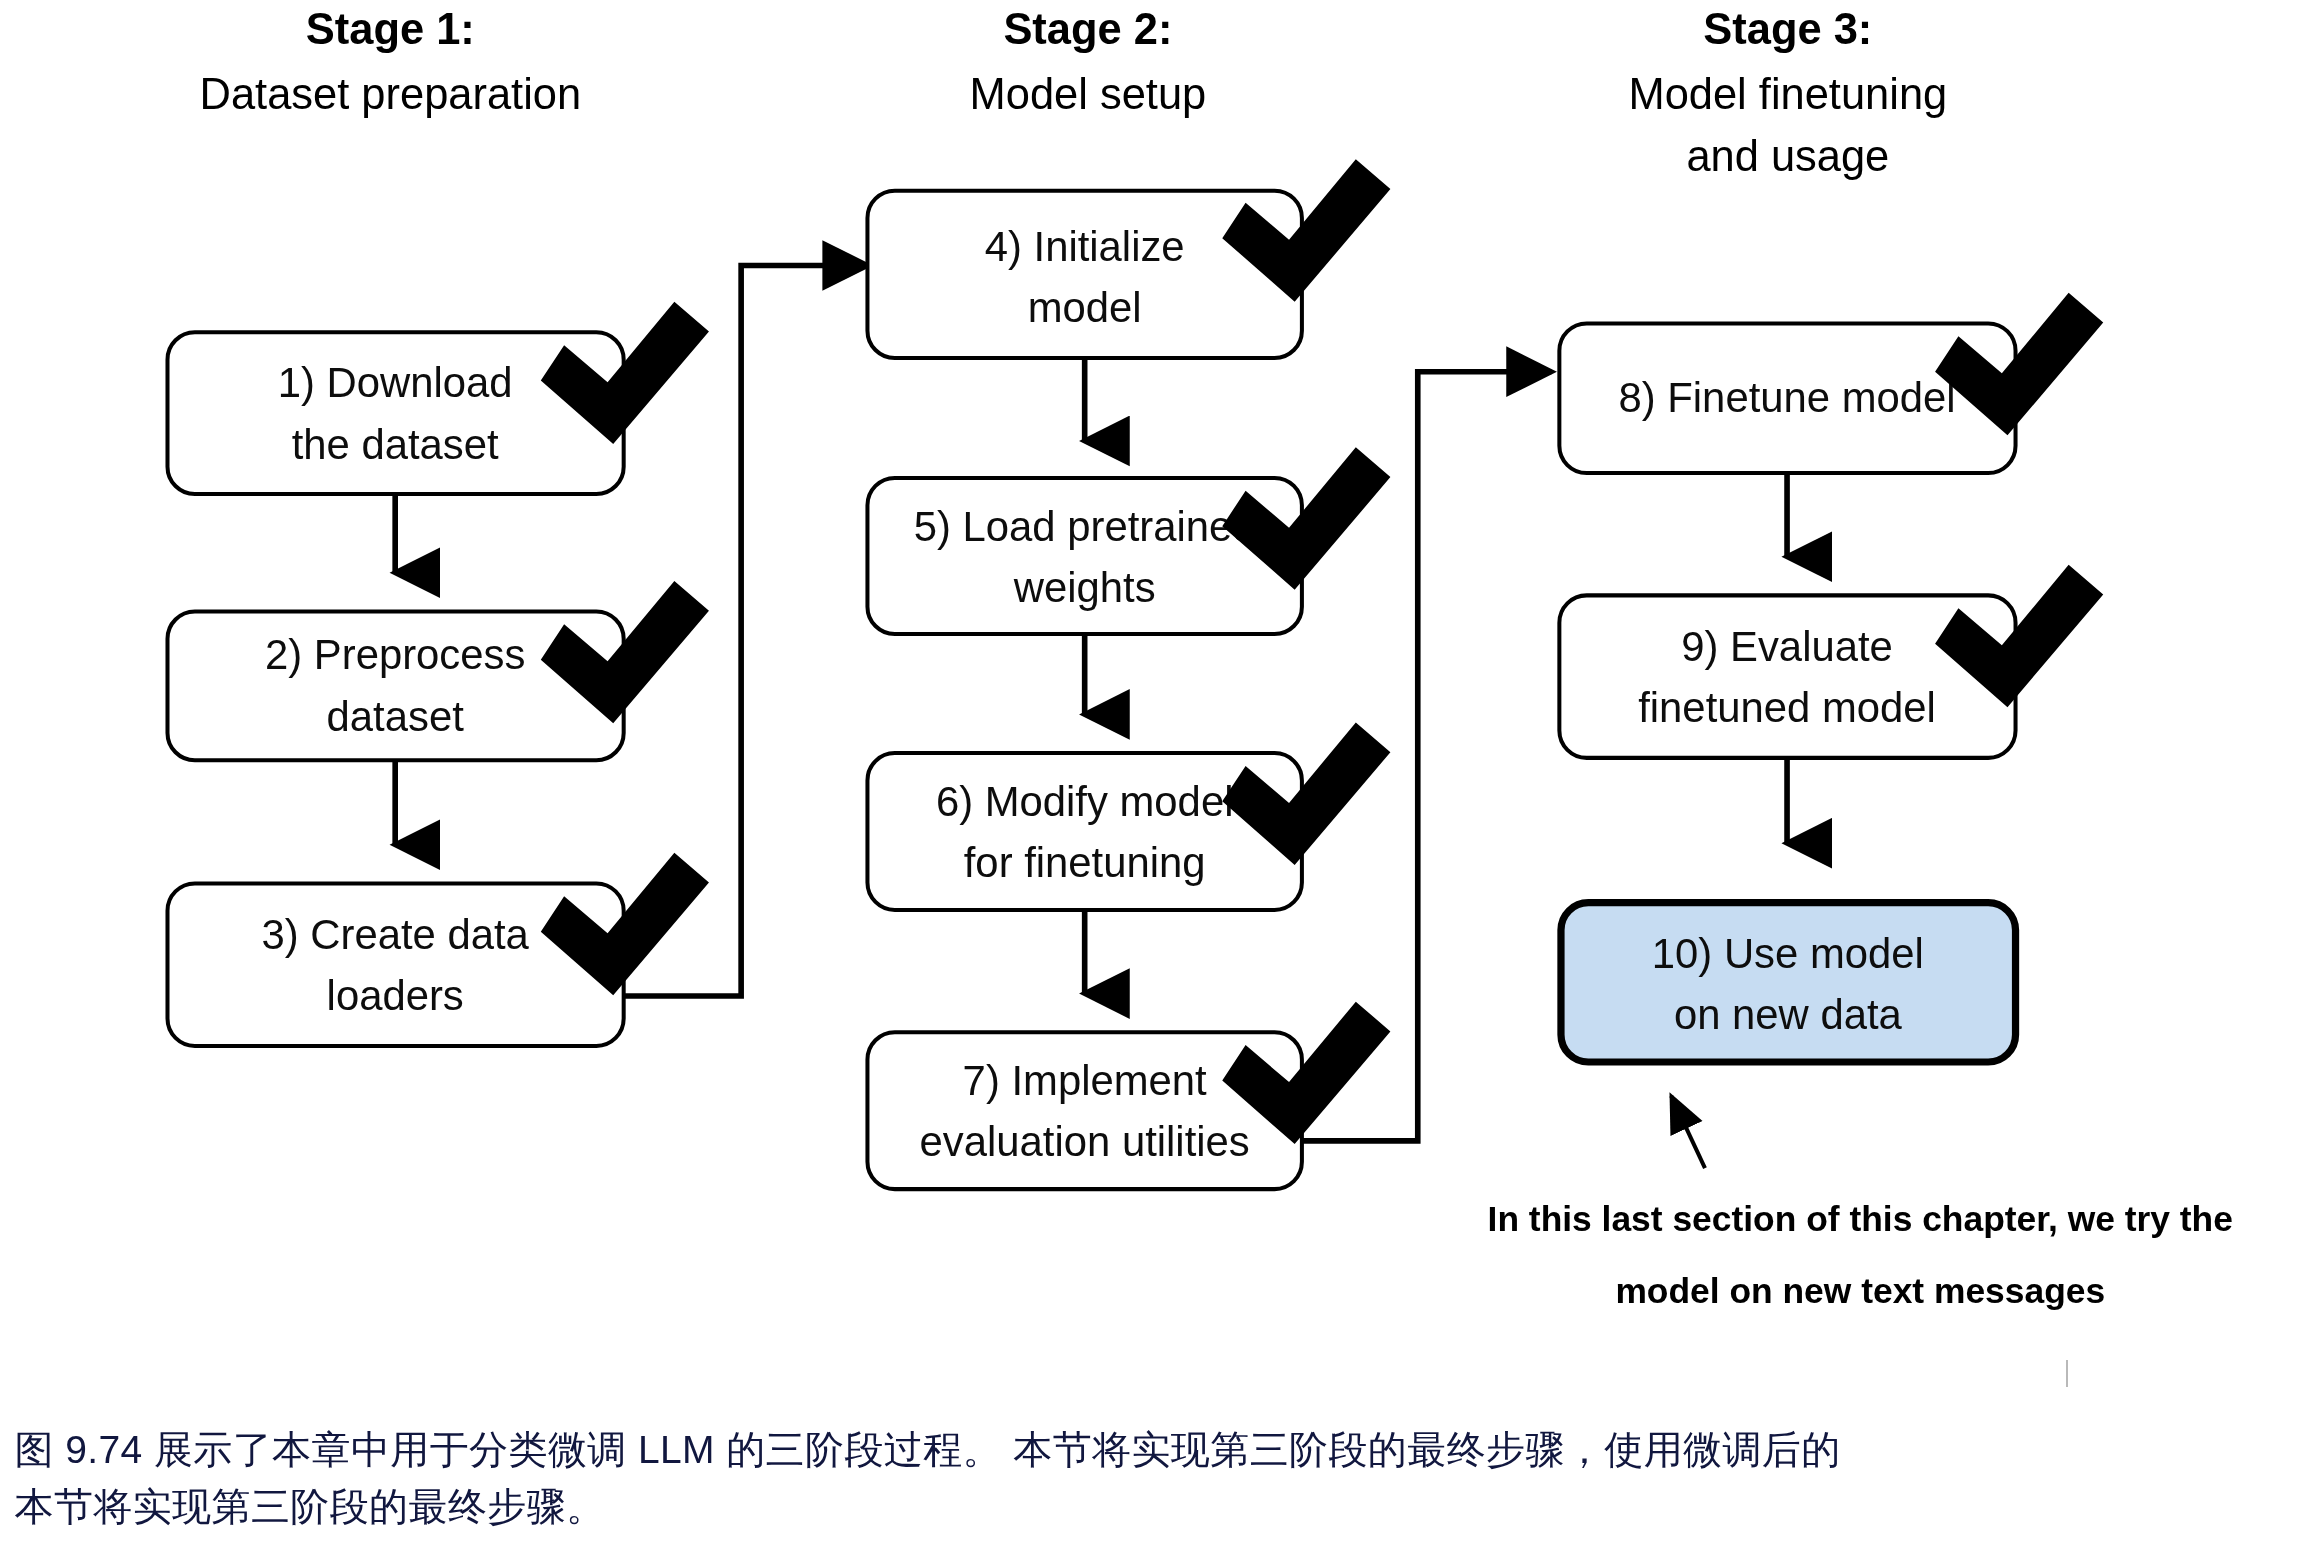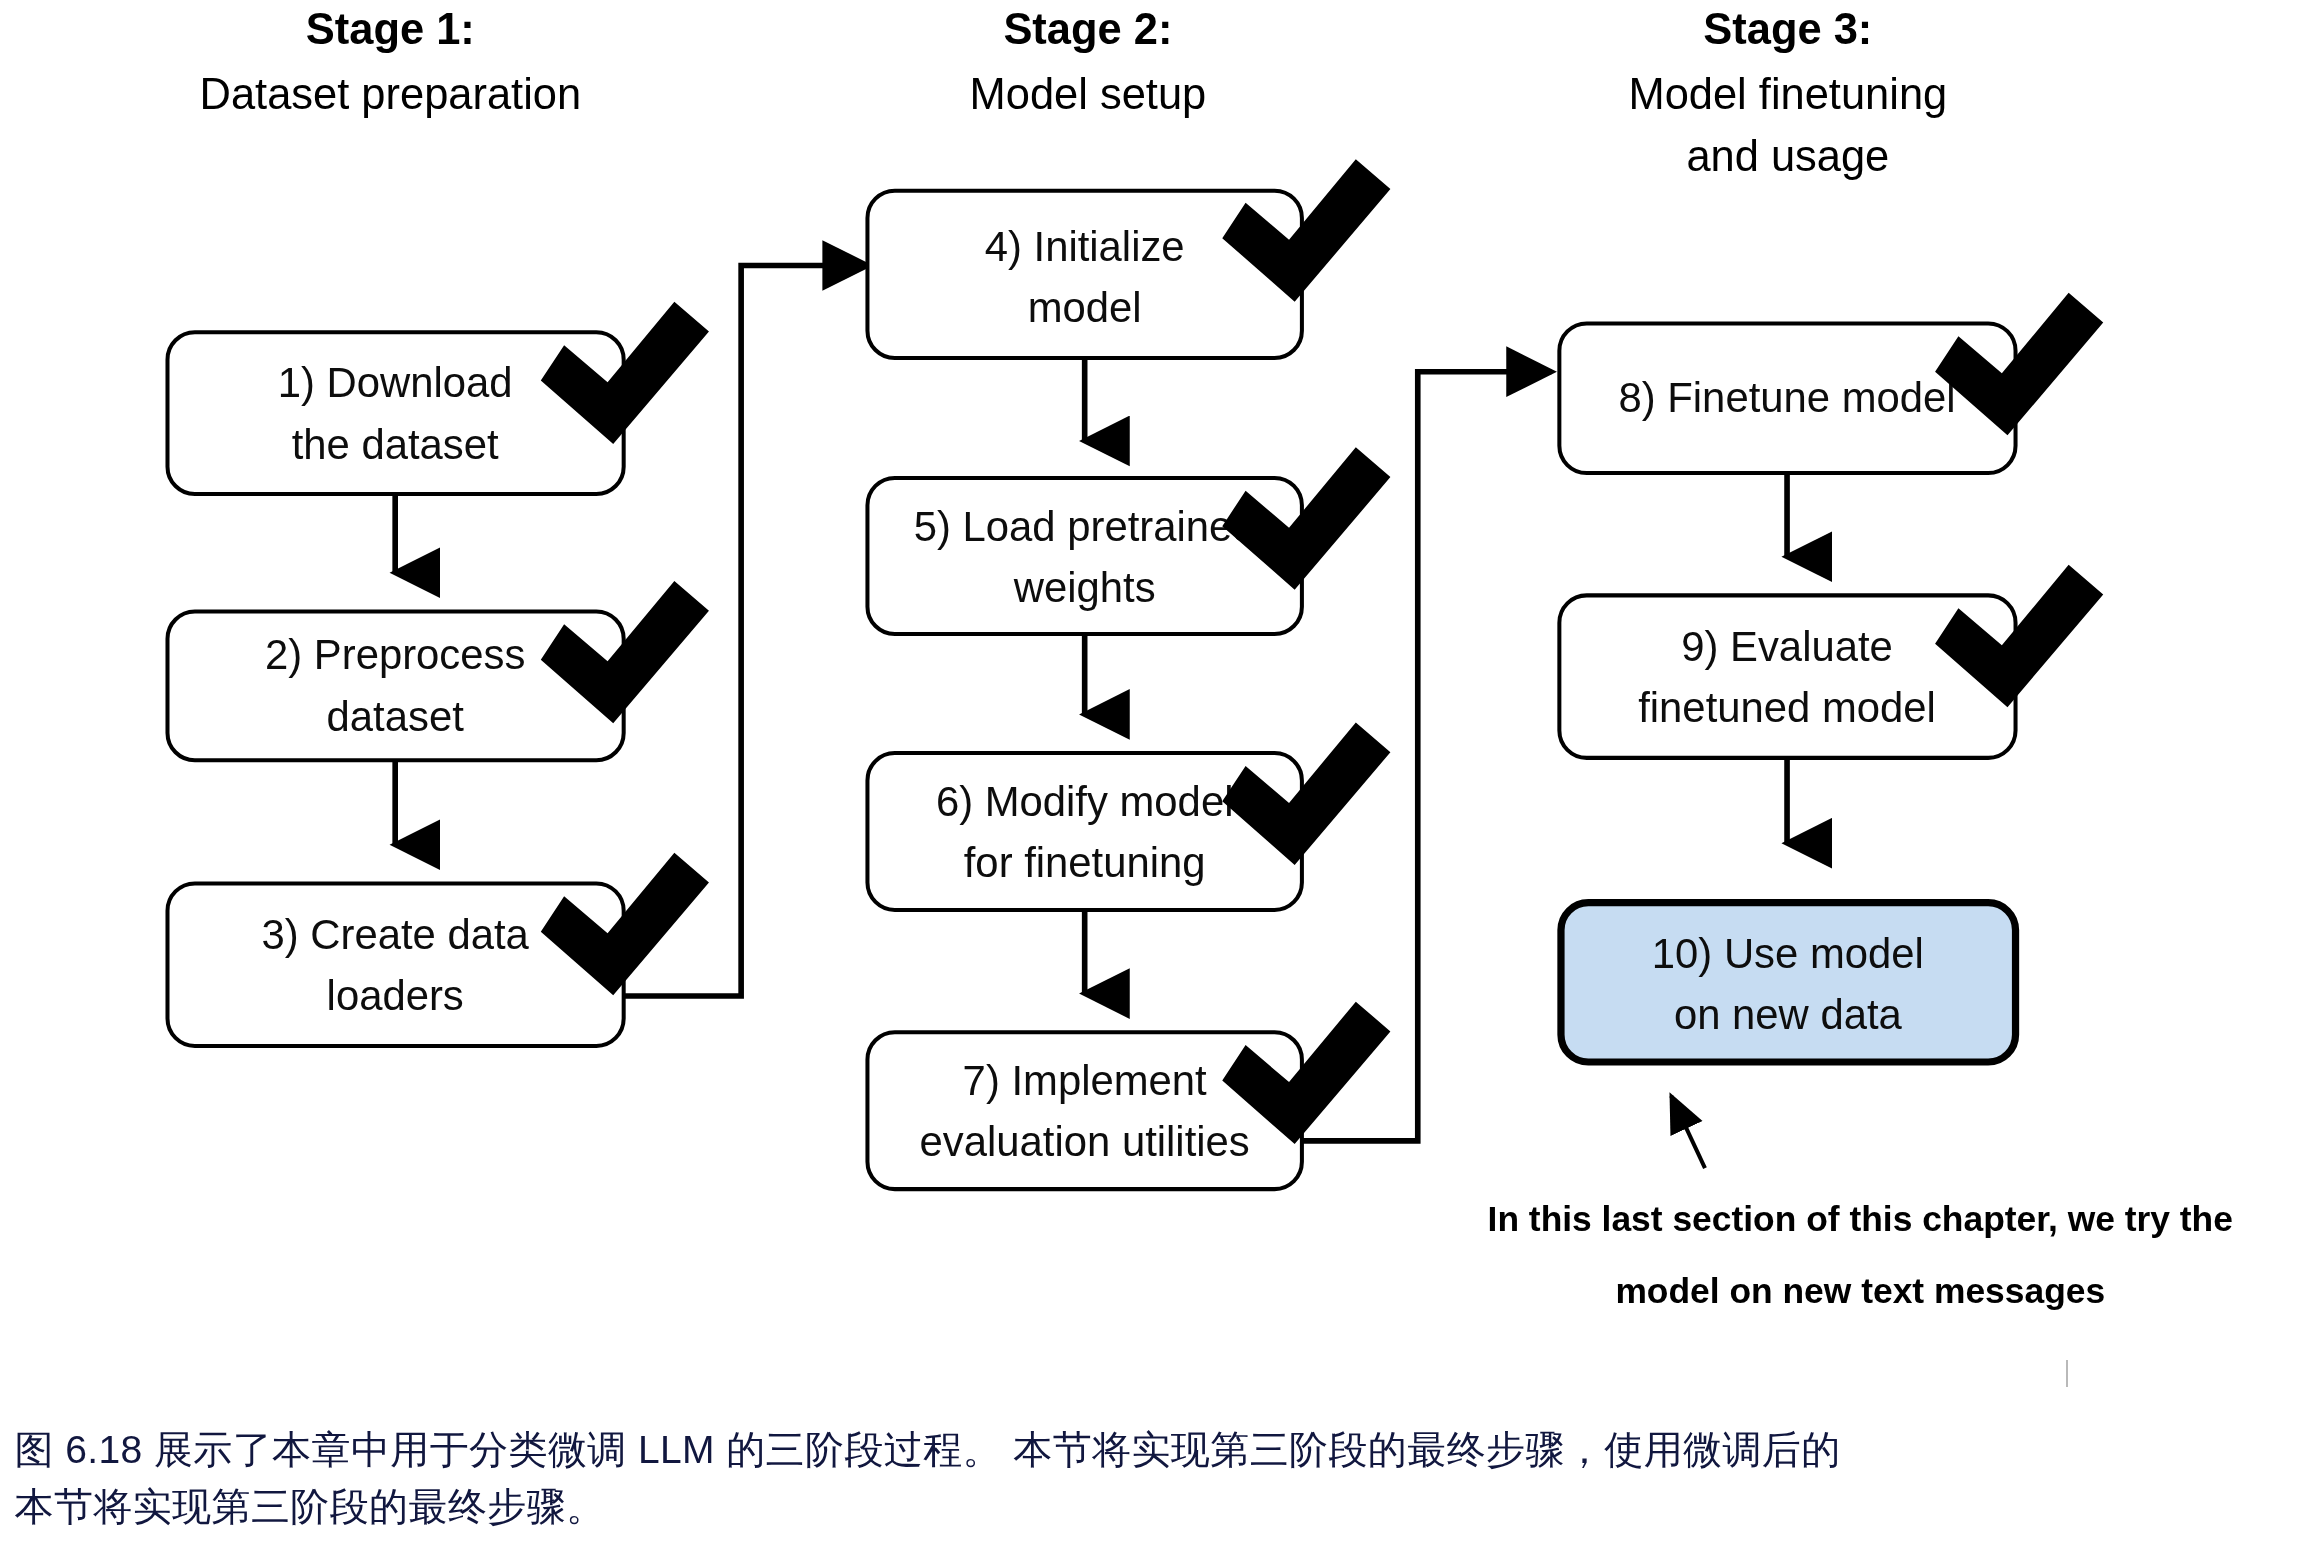--- a/index.html
+++ b/index.html
@@ -220,18 +220,18 @@
 
       <text class="annot-text" x="2312" y="1530" text-anchor="middle">In this last section of this chapter, we try the</text>
       <text class="annot-text" x="2312" y="1620" text-anchor="middle">model on new text messages</text>
     </g>
 
   </svg>
 
   <div class="page-edge-mark"></div>
 
   <div class="caption">
-    <span class="caption-line">图 6.18 展示了本章中用于分类微调 LLM 的三阶段过程。 本节将实现第三阶段的最终步骤，使用微调后的</span>
+    <span class="caption-line">图 9.74 展示了本章中用于分类微调 LLM 的三阶段过程。 本节将实现第三阶段的最终步骤，使用微调后的</span>
     <span class="caption-line">本节将实现第三阶段的最终步骤。</span>
   </div>
 
 </div>
 
 
 </body></html>

